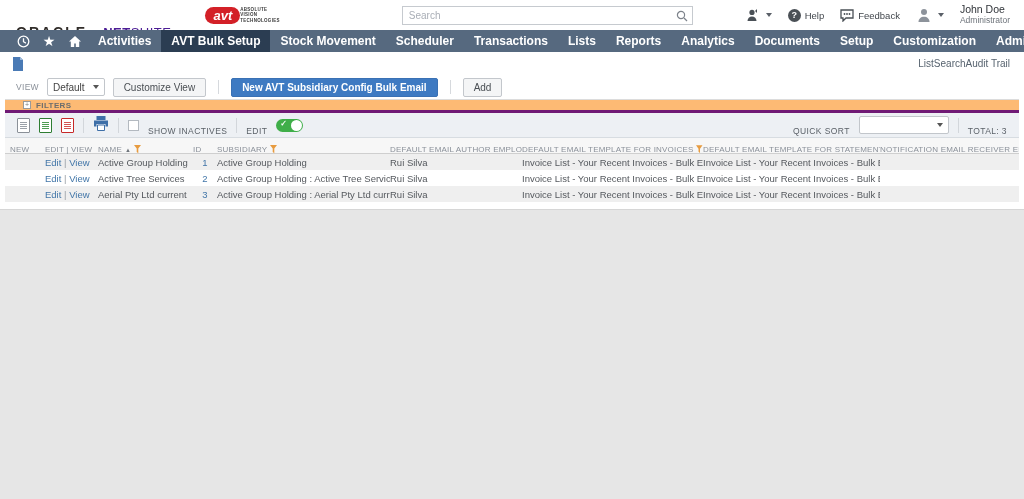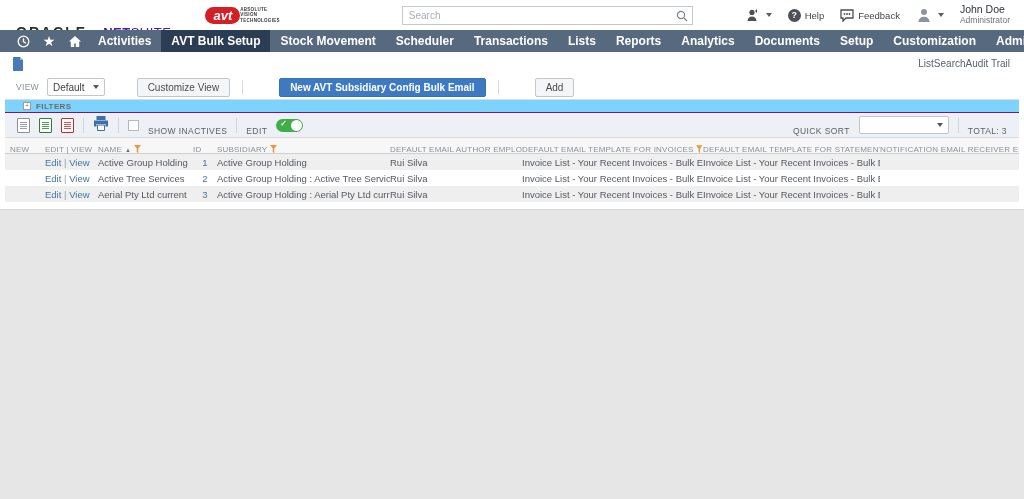--- a/index.html
+++ b/index.html
@@ -45,26 +45,26 @@
   .page-links { margin-left:auto; display:flex; }
   .page-links a { font-size:10px; color:#57636f; text-decoration:none; cursor:pointer; }
 
   
   .view-row { height:24px; display:flex; align-items:center; padding:0 16px; gap:8px; flex:0 0 auto; }
   .view-label { font-size:8.5px; color:#8a9099; letter-spacing:.3px; }
   .select-box { height:18px; background:#fff; border:1px solid #c2c6cb; border-radius:2px; display:flex; align-items:center;
     font-size:10px; color:#444; padding-left:5px; cursor:pointer; }
   .select-box .sel-caret { margin:0 5px 0 8px; width:0; height:0; border-left:3.5px solid transparent; border-right:3.5px solid transparent; border-top:4px solid #555; }
   .btn { height:19px; border:1px solid #c3c7cc; background:#f4f5f6; border-radius:2px; font-size:10px; color:#4a4f54;
-    padding:0 10px; cursor:pointer; font-family:"Liberation Sans",sans-serif;margin-left:24px; }
+    padding:0 10px; cursor:pointer; font-family:"Liberation Sans",sans-serif; }
   .btn-primary { background:#3e7ac2; border-color:#3a71b4; color:#fff; font-weight:bold; }
   .vr-div { width:1px; height:14px; background:#d6d9dd; margin:0 4px; }
 
   
-  .filters-bar { height:14px; background:#7dd3fc; border-top:1px solid #dcdcdc; border-bottom:1px solid #701a75;
+  .filters-bar { height:14px; background:#fdba74; border-top:1px solid #dcdcdc; border-bottom:3px solid #701a75;
     display:flex; align-items:center; padding:0 18px; gap:5px; flex:0 0 auto; margin:0 5px; }
   .plus-box { width:8px; height:8px; border:1px solid #9a9a9a; color:#7c7c7c; font-size:7px; line-height:6px; text-align:center; background:#fff; cursor:pointer;}
   .filters-label { font-size:8px; font-weight:bold; color:#6c6c6c; letter-spacing:.4px; }
 
   
   .toolbar { height:25px; background:#edf0f4; border-bottom:1px solid #d7dce1; display:flex; align-items:center;
     padding:0 12px; gap:9px; flex:0 0 auto; margin:0 5px 0 5px; }
   .tb-sep { width:1px; height:15px; background:#d2d6db; }
   .file-icon { width:13px; height:15px; position:relative; background:#fff; border:1px solid #9aa0a6; border-radius:1px; cursor:pointer;}
   .file-icon::before { content:""; position:absolute; left:2px; top:3px; width:7px; height:1px; box-shadow:0 2px 0 0, 0 4px 0 0, 0 6px 0 0; }

